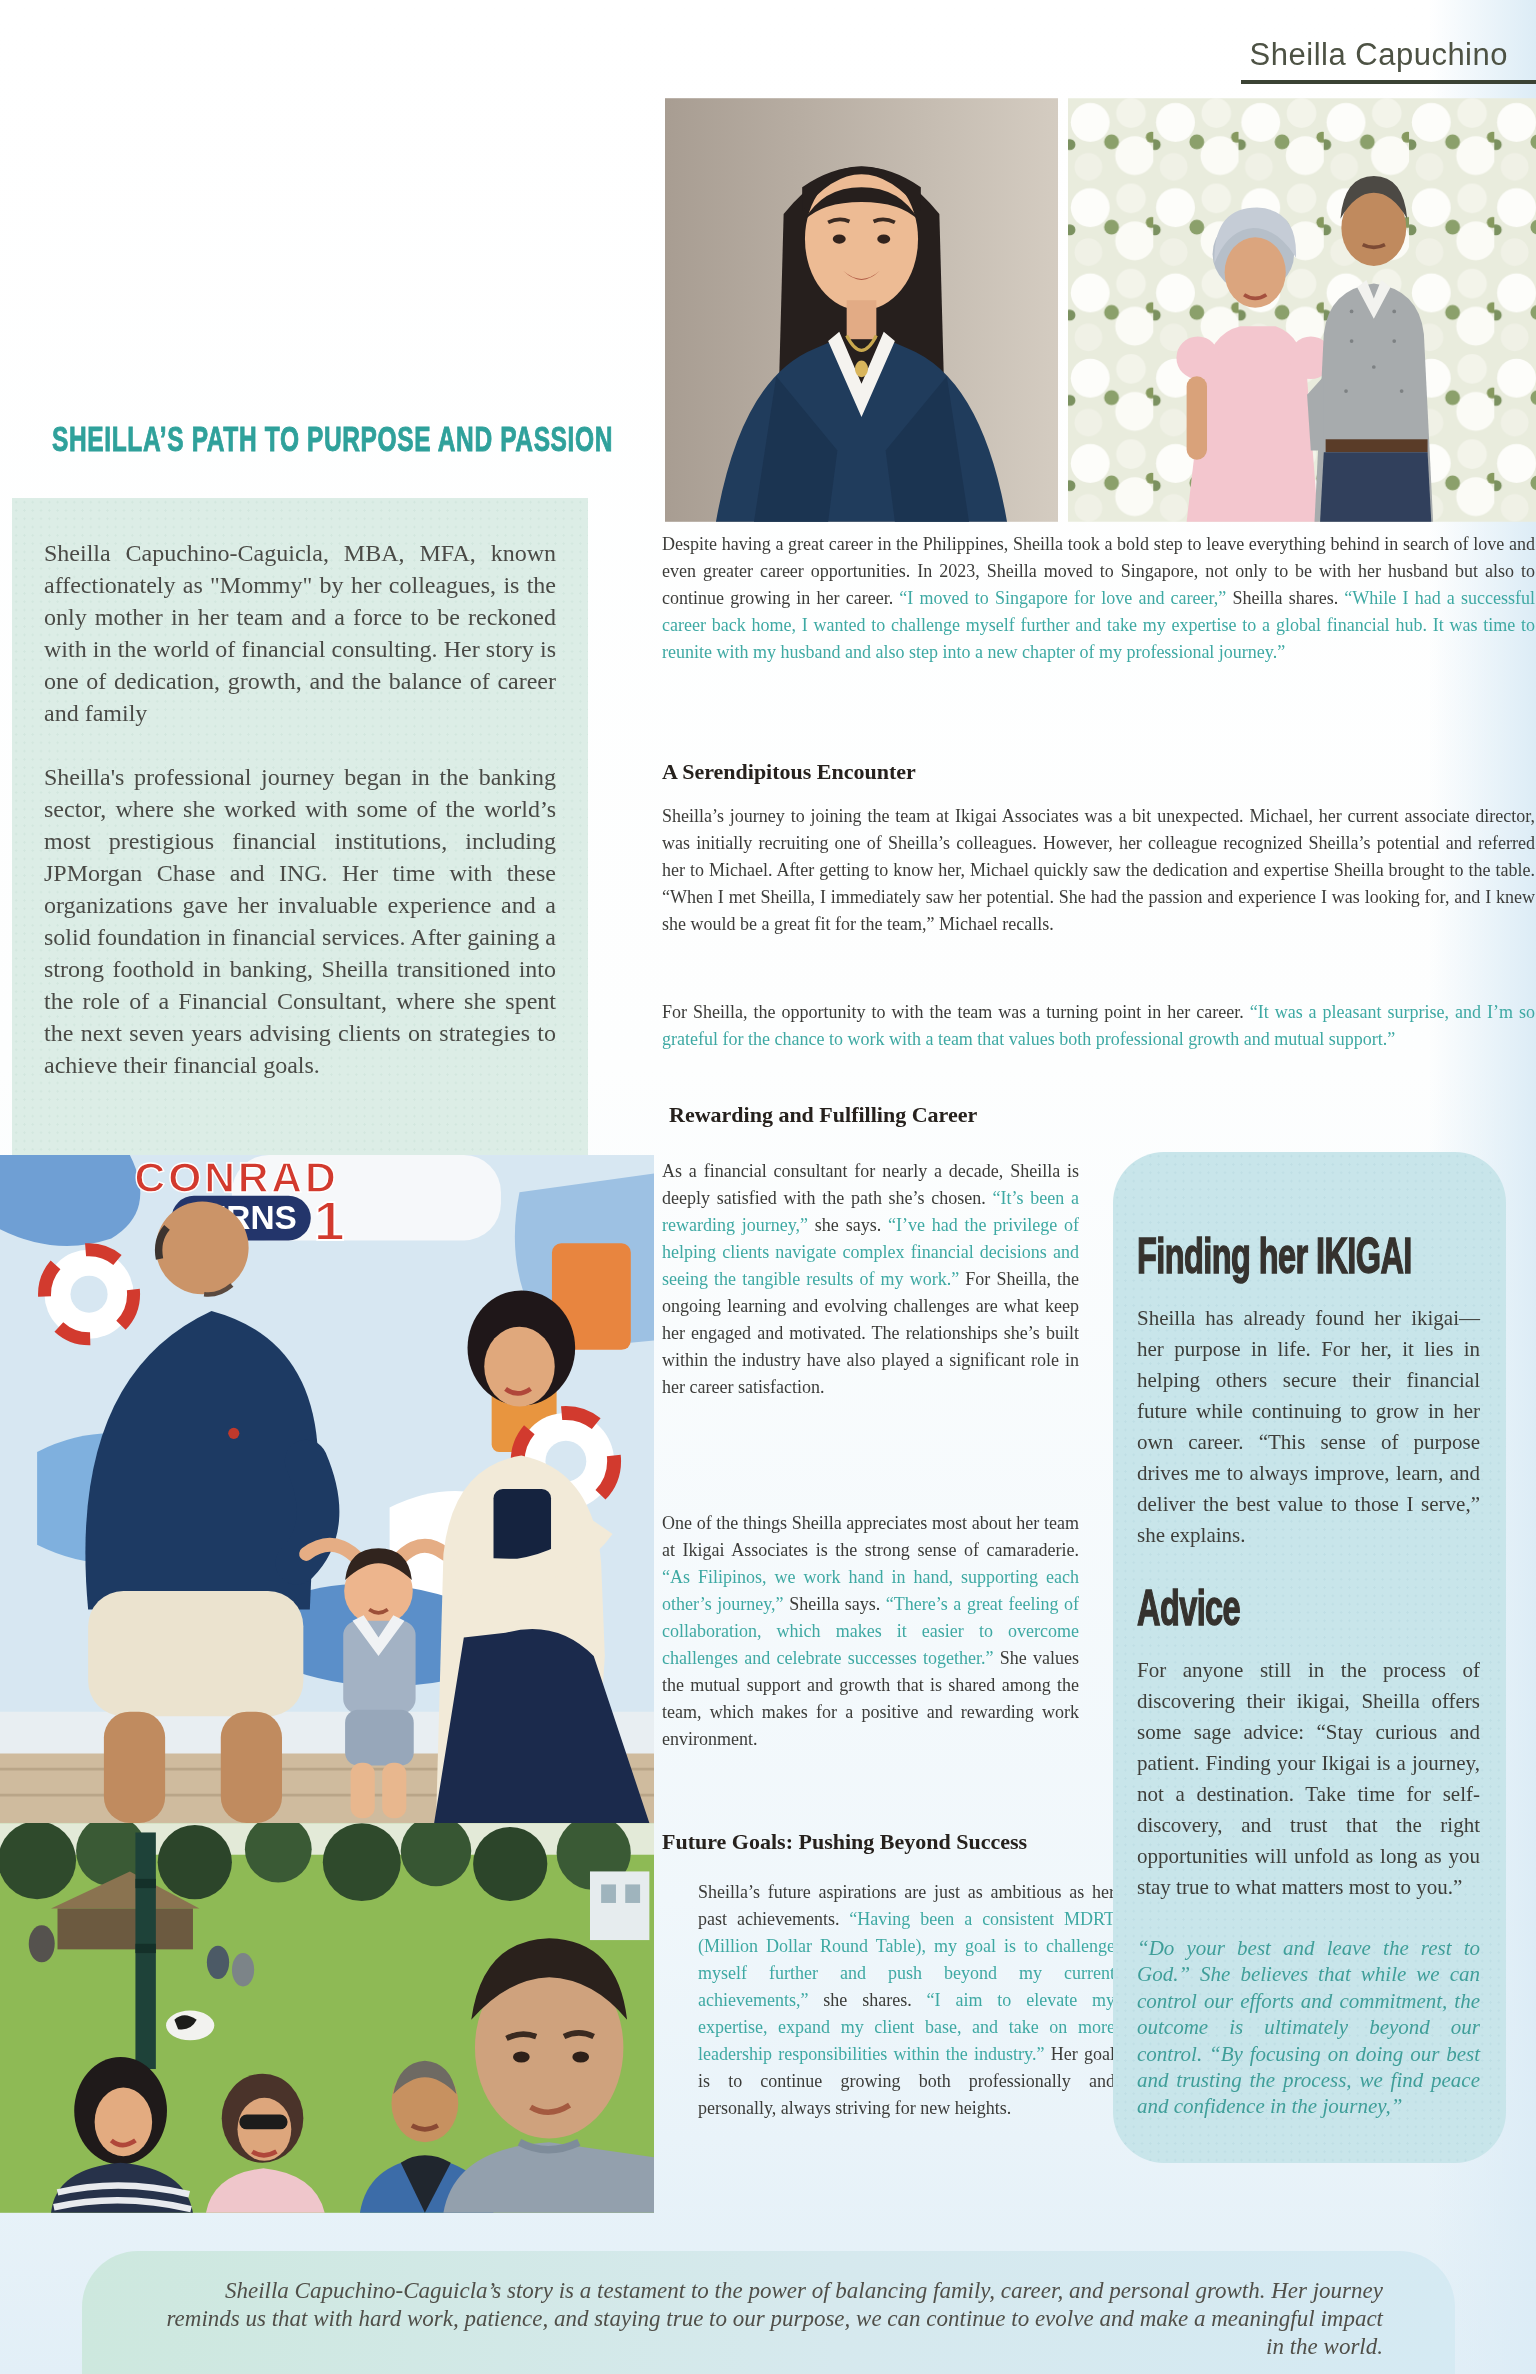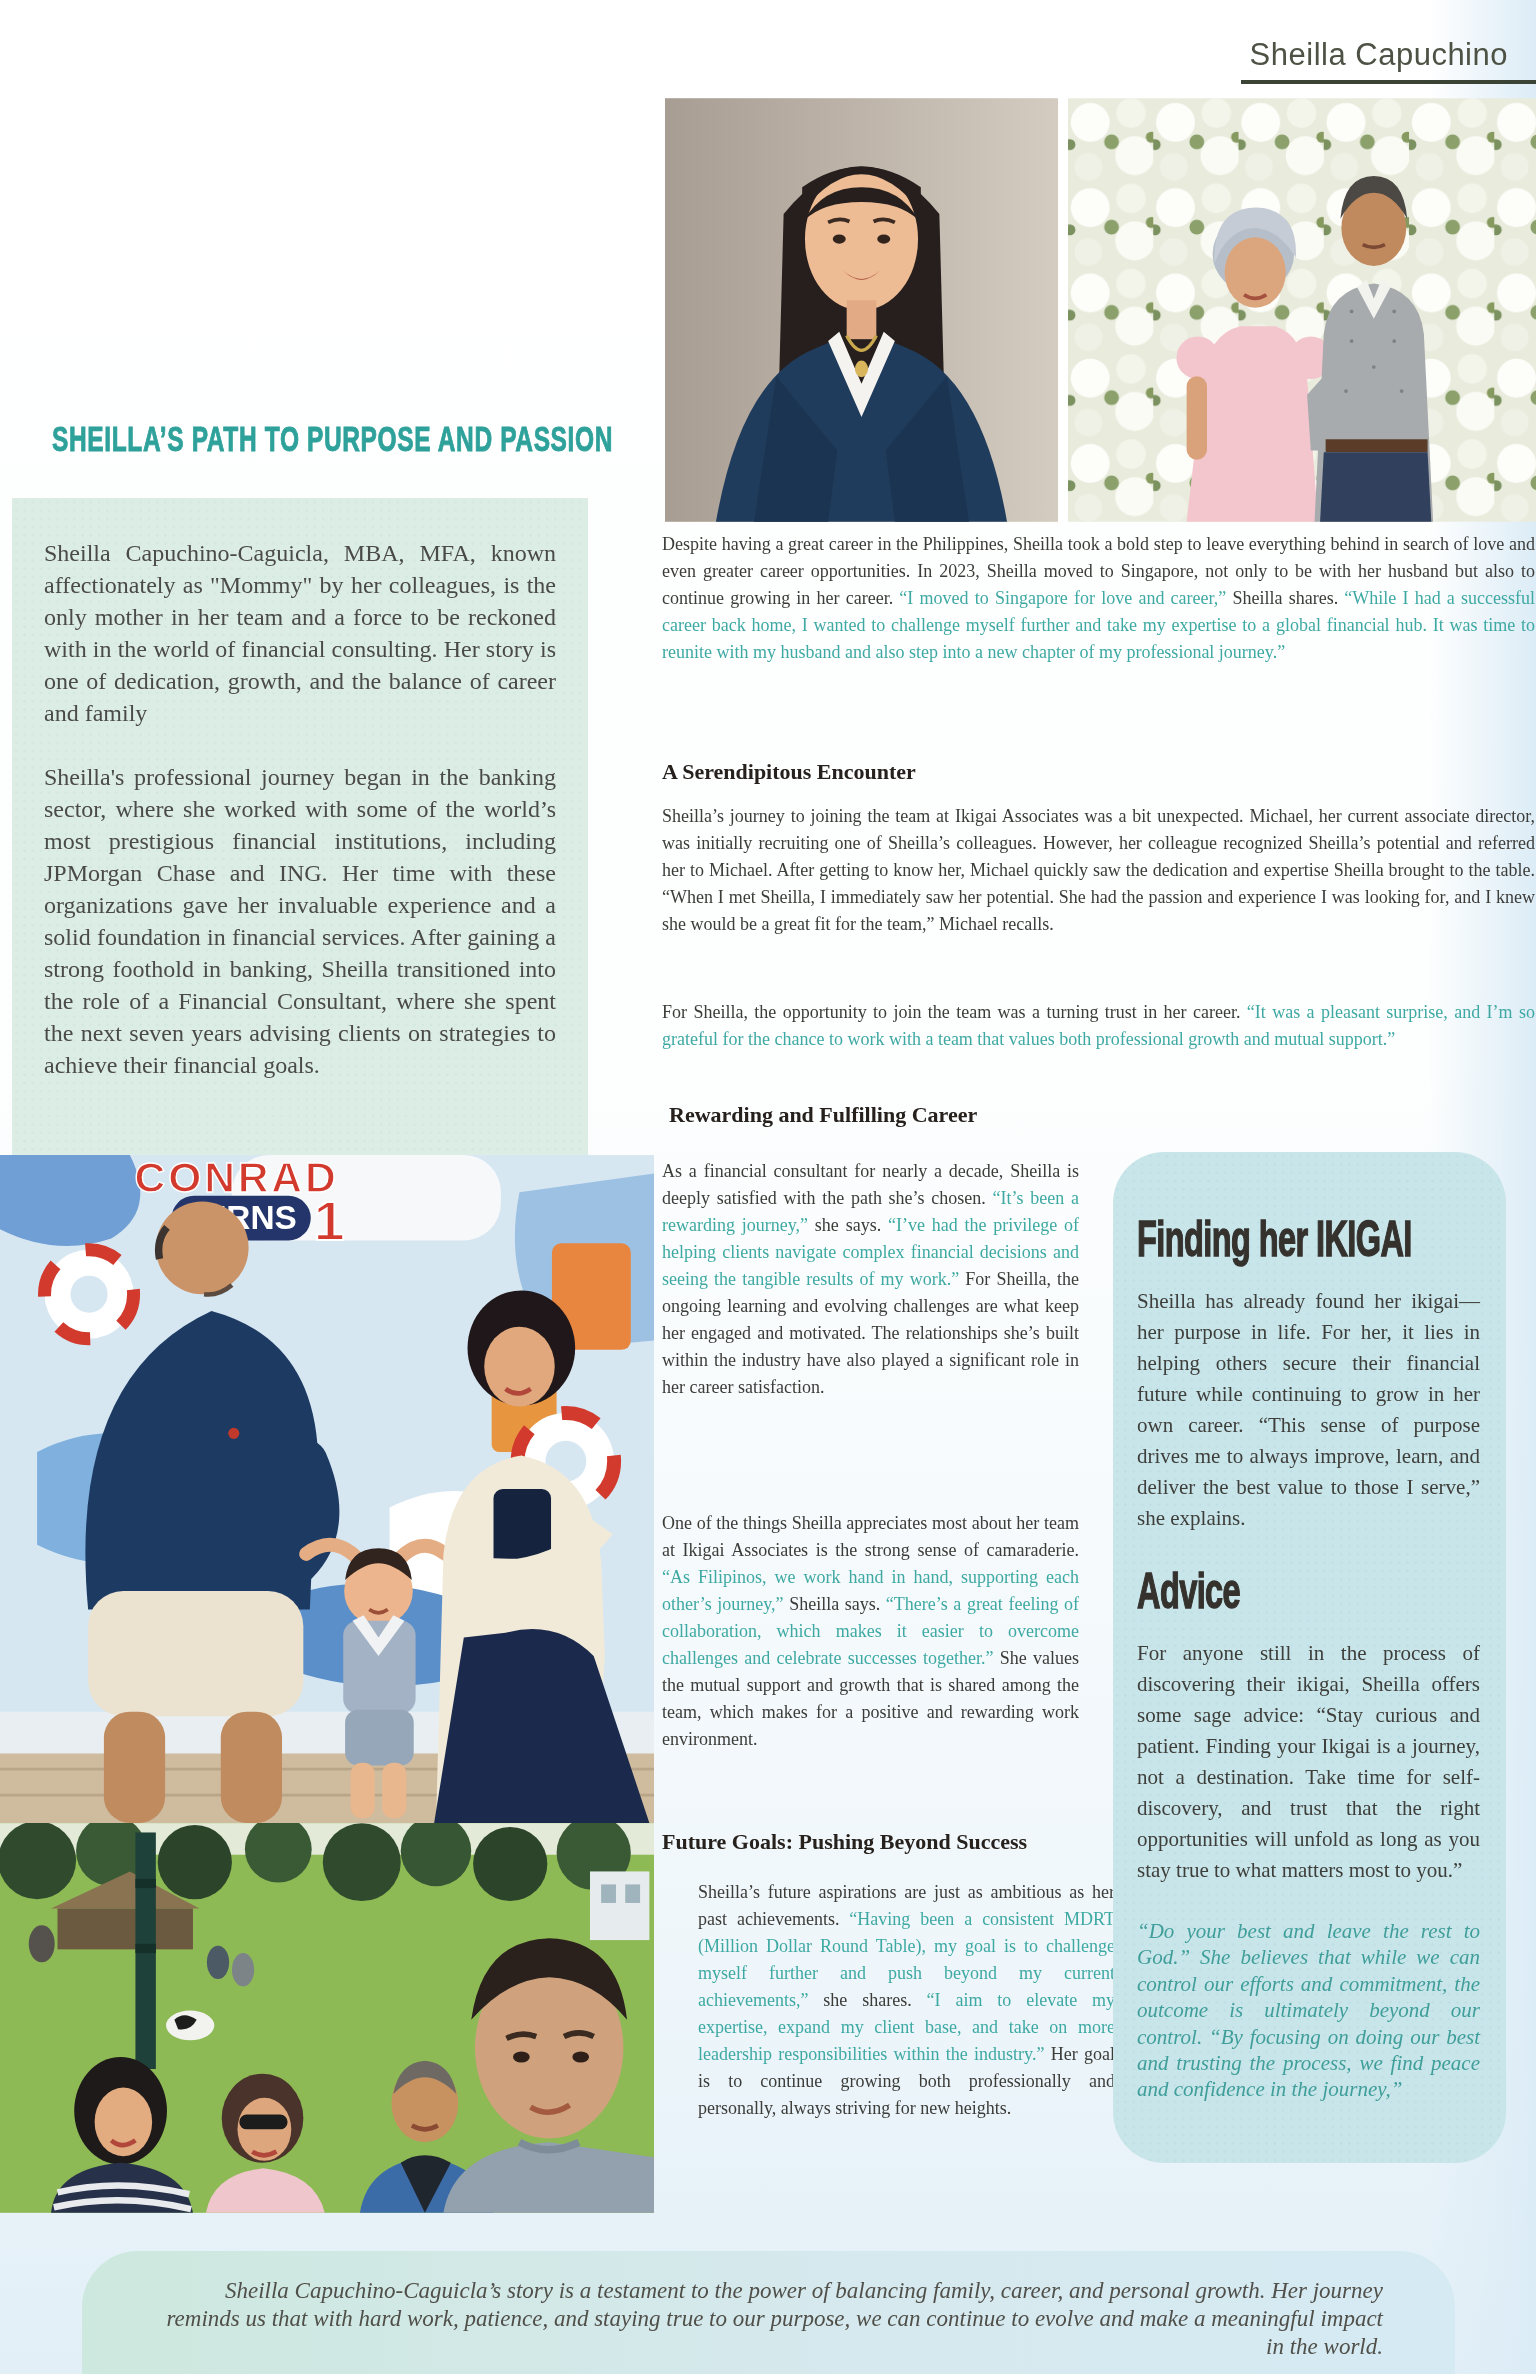--- a/index.html
+++ b/index.html
@@ -33,21 +33,21 @@
   .photo{position:absolute;display:block;}
   
   .col-text{position:absolute;font-size:18px;line-height:27px;color:#3c3c39;text-align:justify;margin:0;}
   .teal{color:#3ea9a3;}
   .serif-heading{position:absolute;font-family:Liberation Serif, serif;font-weight:bold;
     font-size:22px;color:#26211d;margin:0;white-space:nowrap;}
   
   .ikigai-box{position:absolute;left:1113px;top:1152px;width:393px;height:1011px;box-sizing:border-box;
     background-color:#c8e5ea;border-radius:51px;
     background-image:radial-gradient(rgba(80,140,160,.08) 1.1px,transparent 1.2px);
-    background-size:8.3px 8.3px;padding:62px 26px 0 24px;}
+    background-size:8.3px 8.3px;padding:79px 26px 0 24px;}
   .ikigai-box h2{margin:0 0 22px;font-size:50px;line-height:50px;letter-spacing:-0.9px;
     transform:scaleX(.65);transform-origin:left top;white-space:nowrap;
     font-family:"Liberation Sans",sans-serif;font-weight:bold;color:#35322e;
     -webkit-text-stroke:1.4px #35322e;}
   .ikigai-box h2.second{margin-top:32px;}
   .ikigai-box p{margin:0;font-size:21px;line-height:31px;color:#3e3e3a;text-align:justify;}
   .ikigai-box p.quote{margin-top:32px;font-style:italic;font-size:21px;line-height:26.4px;
     color:#3f9e99;}
   
   .footer{position:absolute;left:82px;top:2251px;width:1373px;height:123px;
@@ -135,21 +135,21 @@
     <circle cx="360" cy="316" r="2" fill="#7d8183"></circle>
   </svg>
 
   <p class="col-text" style="left:662px;top:531px;width:873px">
     <span>Despite having a great career in the Philippines, Sheilla took a bold step to leave everything behind in search of love and even greater career opportunities. In 2023, Sheilla moved to Singapore, not only to be with her husband but also to continue growing in her career. </span><span class="teal">“I moved to Singapore for love and career,”</span><span> Sheilla shares. </span><span class="teal">“While I had a successful career back home, I wanted to challenge myself further and take my expertise to a global financial hub. It was time to reunite with my husband and also step into a new chapter of my professional journey.”</span>
   </p>
 
   <h3 class="serif-heading" style="left:662px;top:759px">A Serendipitous Encounter</h3>
   <p class="col-text" style="left:662px;top:803px;width:873px">Sheilla’s journey to joining the team at Ikigai Associates was a bit unexpected. Michael, her current associate director, was initially recruiting one of Sheilla’s colleagues. However, her colleague recognized Sheilla’s potential and referred her to Michael. After getting to know her, Michael quickly saw the dedication and expertise Sheilla brought to the table. “When I met Sheilla, I immediately saw her potential. She had the passion and experience I was looking for, and I knew she would be a great fit for the team,” Michael recalls.</p>
   <p class="col-text" style="left:662px;top:999px;width:873px">
-    <span>For Sheilla, the opportunity to join the team was a turning trust in her career. </span><span class="teal">“It was a pleasant surprise, and I’m so grateful for the chance to work with a team that values both professional growth and mutual support.”</span>
+    <span>For Sheilla, the opportunity to with the team was a turning point in her career. </span><span class="teal">“It was a pleasant surprise, and I’m so grateful for the chance to work with a team that values both professional growth and mutual support.”</span>
   </p>
 
   <h3 class="serif-heading" style="left:669px;top:1102px">Rewarding and Fulfilling Career</h3>
   <p class="col-text" style="left:662px;top:1158px;width:417px">
     <span>As a financial consultant for nearly a decade, Sheilla is deeply satisfied with the path she’s chosen. </span><span class="teal">“It’s been a rewarding journey,” </span><span>she says. </span><span class="teal">“I’ve had the privilege of helping clients navigate complex financial decisions and seeing the tangible results of my work.” </span><span>For Sheilla, the ongoing learning and evolving challenges are what keep her engaged and motivated. The relationships she’s built within the industry have also played a significant role in her career satisfaction.</span>
   </p>
   <p class="col-text" style="left:662px;top:1510px;width:417px">
     <span>One of the things Sheilla appreciates most about her team at Ikigai Associates is the strong sense of camaraderie. </span><span class="teal">“As Filipinos, we work hand in hand, supporting each other’s journey,” </span><span>Sheilla says. </span><span class="teal">“There’s a great feeling of collaboration, which makes it easier to overcome challenges and celebrate successes together.” </span><span>She values the mutual support and growth that is shared among the team, which makes for a positive and rewarding work environment.</span>
   </p>
 

